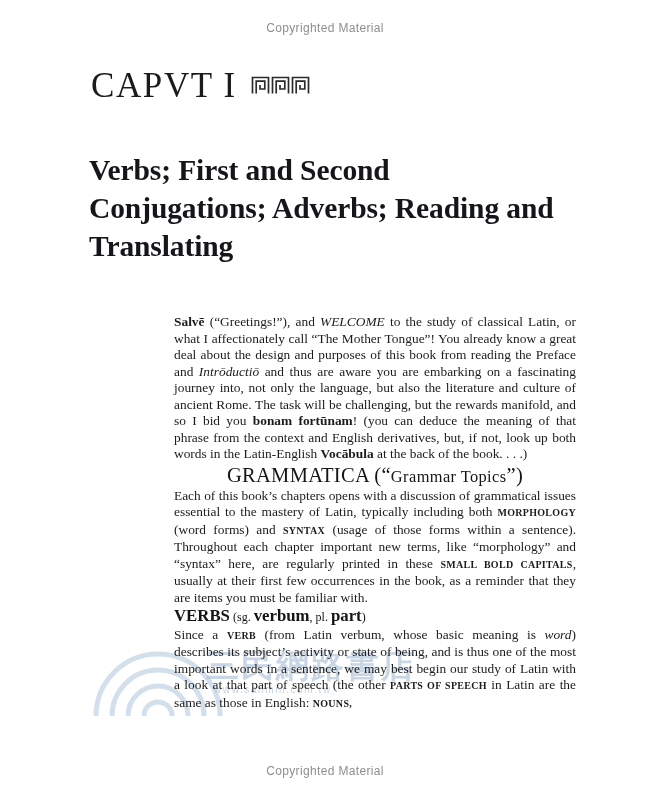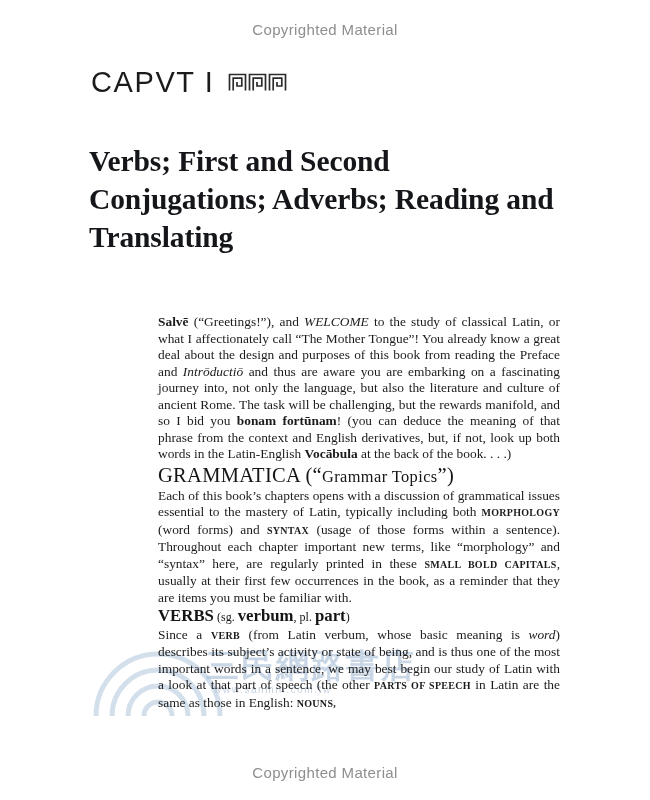--- a/index.html
+++ b/index.html
@@ -23,21 +23,21 @@
     background: #fff;
   }
 
   
   .copyright-strip {
     position: absolute;
     left: 0;
     width: 650px;
     text-align: center;
     font-family: "Liberation Sans", "DejaVu Sans", sans-serif;
-    font-size: 15px;
+    font-size: 12px;
     letter-spacing: 0.35px;
     color: #8e8e8e;
     white-space: nowrap;
   }
   .copyright-top { top: 21px; }
   .copyright-bottom { top: 764px; }
 
   
   .watermark {
     position: absolute;
@@ -77,46 +77,46 @@
   
   .chapter-head {
     position: absolute;
     left: 91px;
     top: 68px;
     display: flex;
     align-items: center;
     gap: 14px;
   }
   .chapter-label {
-    font-family: Liberation Sans, sans-serif;
-    font-size: 29px;
+    font-family: Liberation Serif, serif;
+    font-size: 35px;
     font-weight: 400;
     letter-spacing: 1.6px;
     color: #1b1b1b;
     line-height: 1;
   }
   .meander { display: block; margin-top: 2px; }
 
   
   .chapter-title {
     position: absolute;
     left: 89px;
-    top: 122px;
+    top: 131px;
     width: 470px;
     font-size: 29.5px;
     font-weight: 700;
     line-height: 1.29;
     letter-spacing: -0.1px;
     color: #14161a;
   }
 
   
   .body-col {
     position: absolute;
-    left: 158px;
+    left: 174px;
     top: 314px;
     width: 402px;
     z-index: 5;
   }
 
   p.para {
     margin: 0;
     font-size: 13.4px;
     line-height: 16.55px;
     text-align: justify;
@@ -138,21 +138,21 @@
   
   h2.section-head {
     margin: 0;
     padding: 0;
     font-size: 20.5px;
     font-weight: 400;
     letter-spacing: 0.3px;
     color: #151515;
     line-height: 1.2;
   }
-  .head-gap-before { margin-top: 28px; }
+  .head-gap-before { margin-top: 28px; text-align: center; }
   .head-gap-after  { margin-top: 17px; }
 
   .smallcap-run {
     font-size: 16.4px;
     letter-spacing: 0.4px;
   }
 
   h3.sub-head {
     margin: 0;
     padding: 0;

